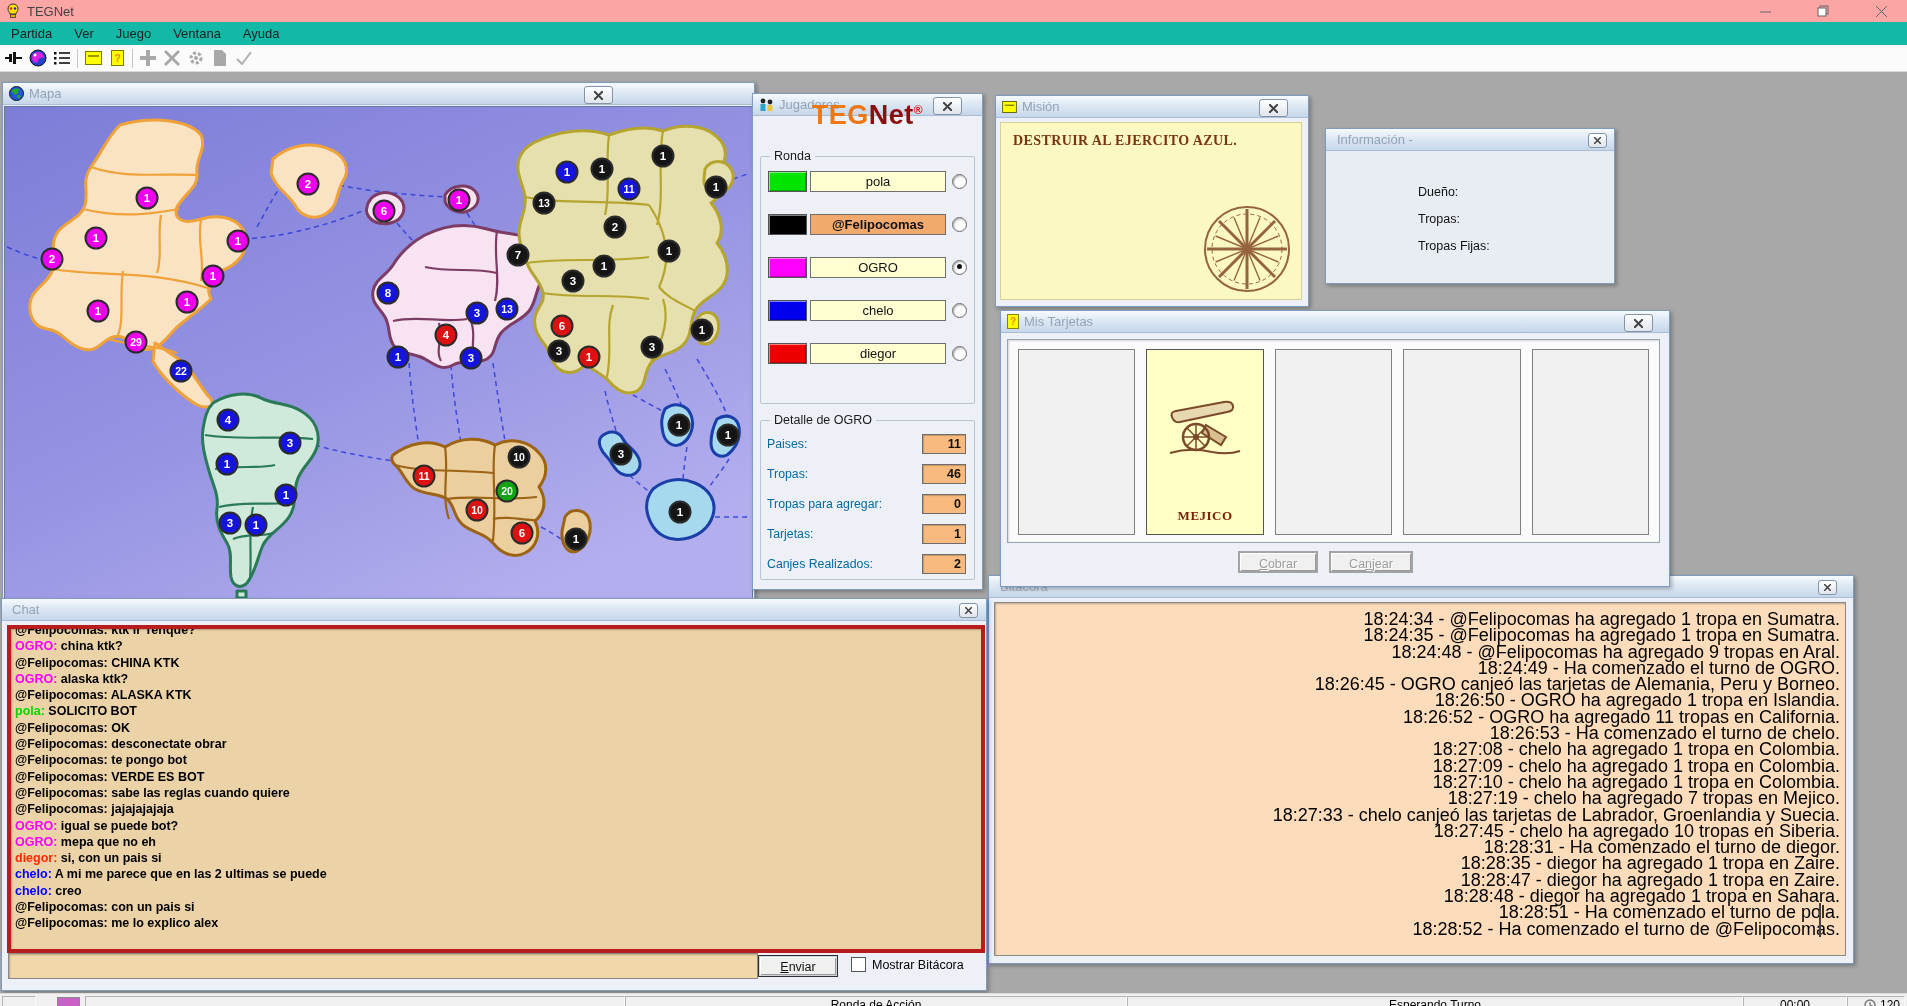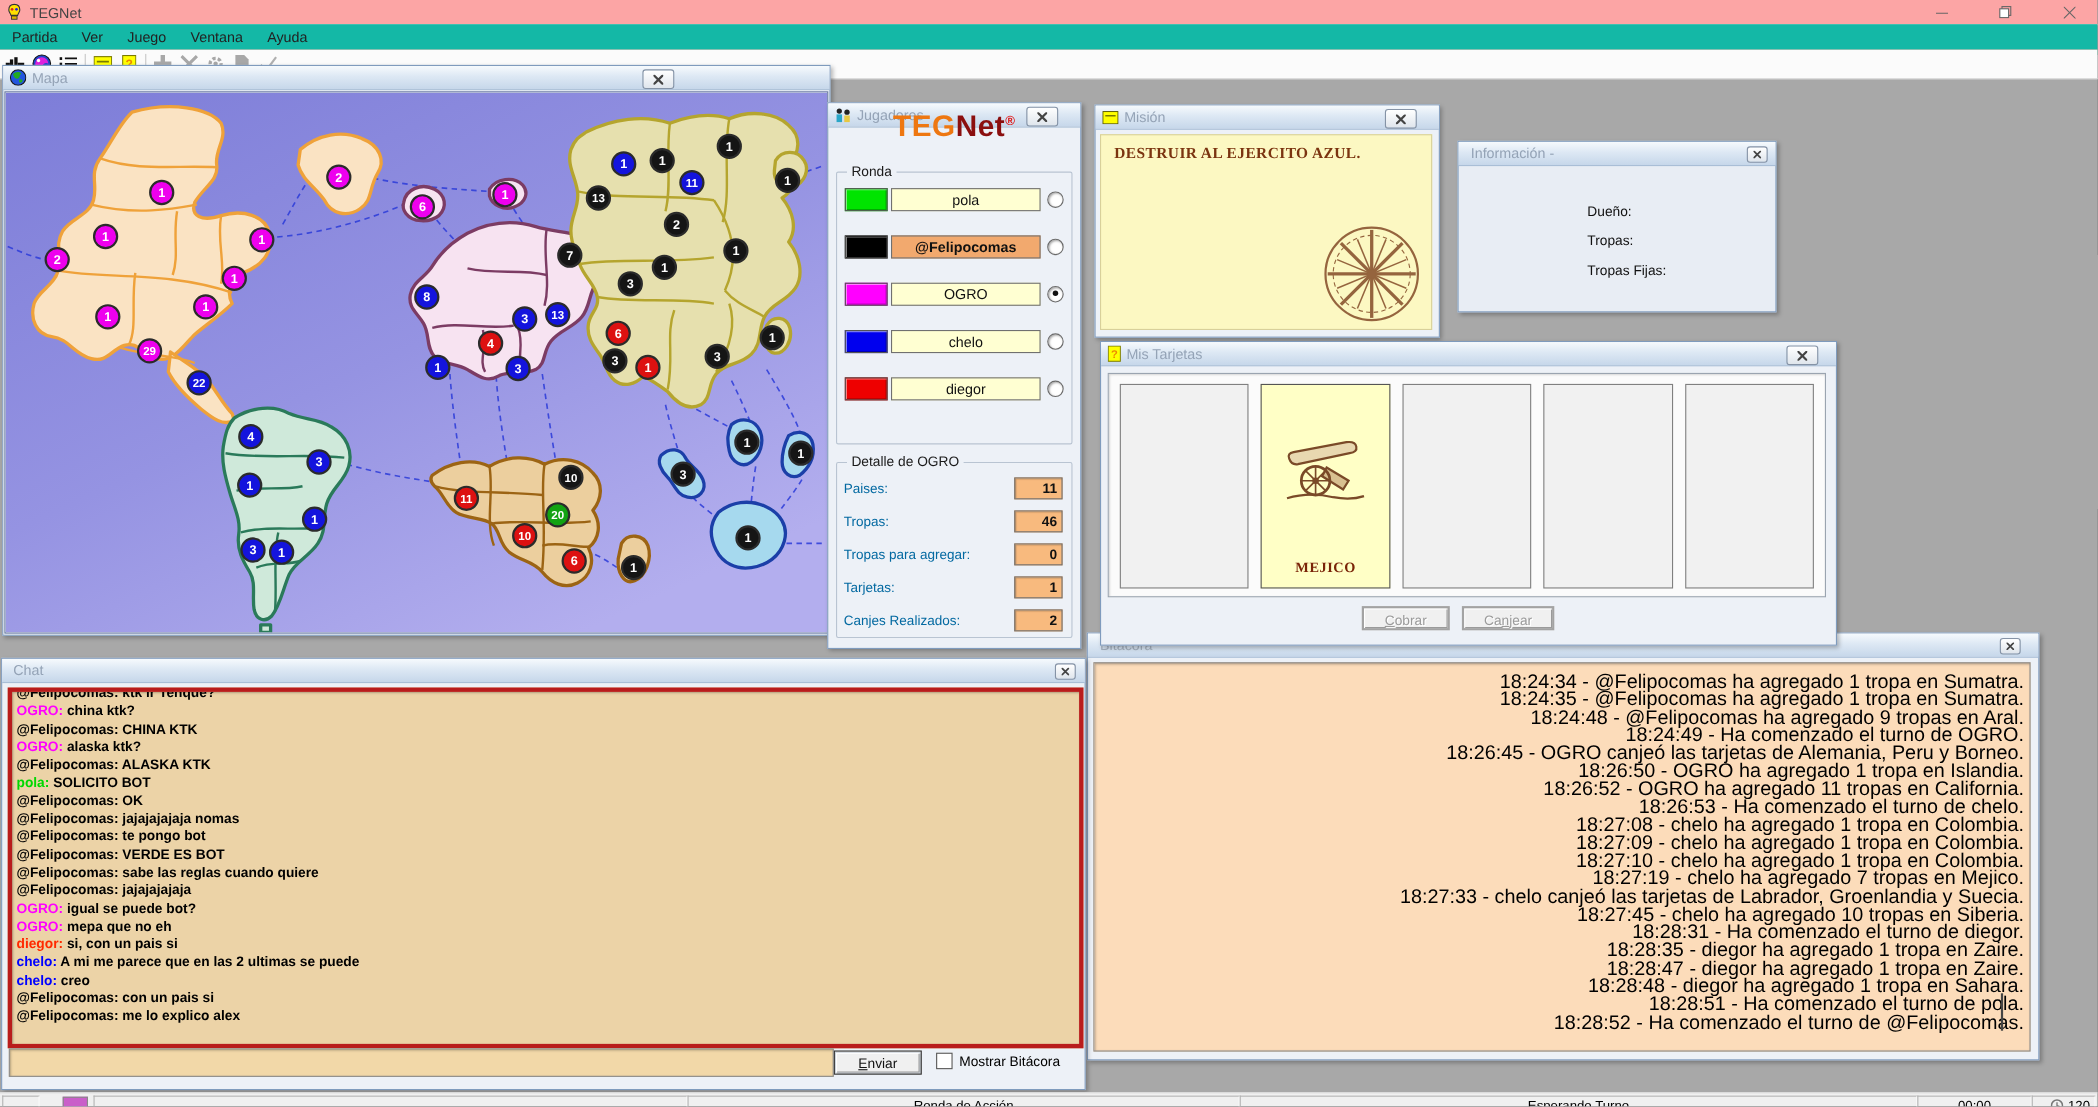--- a/index.html
+++ b/index.html
@@ -44,21 +44,21 @@
   .dlabel{font-size:12.3px;color:#0369a1;line-height:20px;}
   .dval{position:absolute;right:2px;top:0;width:38px;height:18px;background:#f8ba7e;border:1px solid #6d6d6d;box-shadow:inset 1px 1px 1px rgba(0,0,0,.2);font-size:12.5px;font-weight:600;text-align:right;padding-right:4px;line-height:18px;color:#111;}
 
   
   #mision-card{position:absolute;left:4px;top:26px;width:300px;height:176px;background:#fcf8c2;border:1px solid #d8d09a;}
   #mision-text{position:absolute;left:12px;top:10px;font-family:"Liberation Serif", serif;font-weight:bold;font-size:14px;color:#7b3410;letter-spacing:.4px;}
   #compass{position:absolute;right:8px;bottom:4px;opacity:.9;}
 
   
   #info-fields{position:absolute;left:92px;top:56px;}
-  .ifield{font-size:12.5px;color:#111;height:27px;margin-left:25px;}
+  .ifield{font-size:12.5px;color:#111;height:27px;}
 
   
   #card-slots{position:absolute;left:6px;top:28px;width:653px;height:204px;background:#fbfbfb;border:1px solid #9aa4b0;box-shadow:inset 1px 1px 2px rgba(0,0,0,.15);display:flex;gap:11px;padding:9px 10px;box-sizing:border-box;}
   .slot{width:117px;height:184px;border:1px solid #808080;background:#f1f1f1;position:relative;}
   .slot.has-card{background:#ffffc6;border:1px solid #555;}
   .cannon{position:absolute;left:50%;top:42%;transform:translate(-50%,-50%);}
   .cname{position:absolute;bottom:10px;left:0;right:0;text-align:center;font-family:"Liberation Serif", serif;font-weight:bold;font-size:13px;color:#7a2408;letter-spacing:.5px;}
   .btn{position:absolute;height:22px;background:#f0f0f0;border:2px solid #a3a3a3;box-shadow:inset 1px 1px 0 #ffffff, inset -1px -1px 0 #9a9a9a;font-size:12.5px;text-align:center;line-height:20px;color:#111;}
   .btn.disabled{color:#9b9b9b;text-shadow:1px 1px 0 #fff;}
 
@@ -192,21 +192,21 @@
           <path d="M1,0 H9 L13,4 V16 H1 Z" fill="#a8a8a8"></path>
         </svg>
     </span>
     <span class="tbtn">
       <svg width="16" height="14" viewBox="0 0 16 14">
           <polyline points="1,8 6,13 15,1" fill="none" stroke="#b0b0b0" stroke-width="2"></polyline>
         </svg>
     </span>
   </div>
 
-  <div class="child" style="left:2px;top:59px;width:751px;height:517px;">
+  <div class="child" style="left:2px;top:82px;width:751px;height:517px;">
     <div class="tbar">
       <svg width="15" height="15" viewBox="0 0 16 16">
           <circle cx="8" cy="8" r="7.5" fill="#2255dd" stroke="#111"></circle>
           <path d="M3,5 C5,2 9,2 11,4 C9,6 10,8 8,9 C6,10 4,8 3,5 Z" fill="#22aa22"></path>
           <path d="M9,10 C11,9 13,10 12,12 C10,14 8,13 9,10 Z" fill="#22aa22"></path>
         </svg>
       <span class="wtitle">Mapa</span>
       <span class="closebtn" style="left:581px;top:3px;">
           <svg width="9" height="9" viewBox="0 0 9 9">
             <path d="M0,0 L9,9 M9,0 L0,9" stroke="#444" stroke-width="2"></path>
@@ -622,21 +622,21 @@
     </div>
     <div id="chat-messages">
       <div id="chat-lines">
           <div class="cline"><span class="csender" style="color: rgb(0, 0, 0);">@Felipocomas: </span><span>ktk ir Tenque?</span></div>
           <div class="cline"><span class="csender" style="color: rgb(255, 0, 255);">OGRO: </span><span>china ktk?</span></div>
           <div class="cline"><span class="csender" style="color: rgb(0, 0, 0);">@Felipocomas: </span><span>CHINA KTK</span></div>
           <div class="cline"><span class="csender" style="color: rgb(255, 0, 255);">OGRO: </span><span>alaska ktk?</span></div>
           <div class="cline"><span class="csender" style="color: rgb(0, 0, 0);">@Felipocomas: </span><span>ALASKA KTK</span></div>
           <div class="cline"><span class="csender" style="color: rgb(0, 216, 0);">pola: </span><span>SOLICITO BOT</span></div>
           <div class="cline"><span class="csender" style="color: rgb(0, 0, 0);">@Felipocomas: </span><span>OK</span></div>
-          <div class="cline"><span class="csender" style="color: rgb(0, 0, 0);">@Felipocomas: </span><span>jajajajajaja nomas</span></div>
+          <div class="cline"><span class="csender" style="color: rgb(0, 0, 0);">@Felipocomas: </span><span>desconectate obrar</span></div>
           <div class="cline"><span class="csender" style="color: rgb(0, 0, 0);">@Felipocomas: </span><span>te pongo bot</span></div>
           <div class="cline"><span class="csender" style="color: rgb(0, 0, 0);">@Felipocomas: </span><span>VERDE ES BOT</span></div>
           <div class="cline"><span class="csender" style="color: rgb(0, 0, 0);">@Felipocomas: </span><span>sabe las reglas cuando quiere</span></div>
           <div class="cline"><span class="csender" style="color: rgb(0, 0, 0);">@Felipocomas: </span><span>jajajajajaja</span></div>
           <div class="cline"><span class="csender" style="color: rgb(255, 0, 255);">OGRO: </span><span>igual se puede bot?</span></div>
           <div class="cline"><span class="csender" style="color: rgb(255, 0, 255);">OGRO: </span><span>mepa que no eh</span></div>
           <div class="cline"><span class="csender" style="color: rgb(255, 42, 0);">diegor: </span><span>si, con un pais si</span></div>
           <div class="cline"><span class="csender" style="color: rgb(0, 0, 255);">chelo: </span><span>A mi me parece que en las 2 ultimas  se puede</span></div>
           <div class="cline"><span class="csender" style="color: rgb(0, 0, 255);">chelo: </span><span>creo</span></div>
           <div class="cline"><span class="csender" style="color: rgb(0, 0, 0);">@Felipocomas: </span><span>con un pais si</span></div>

